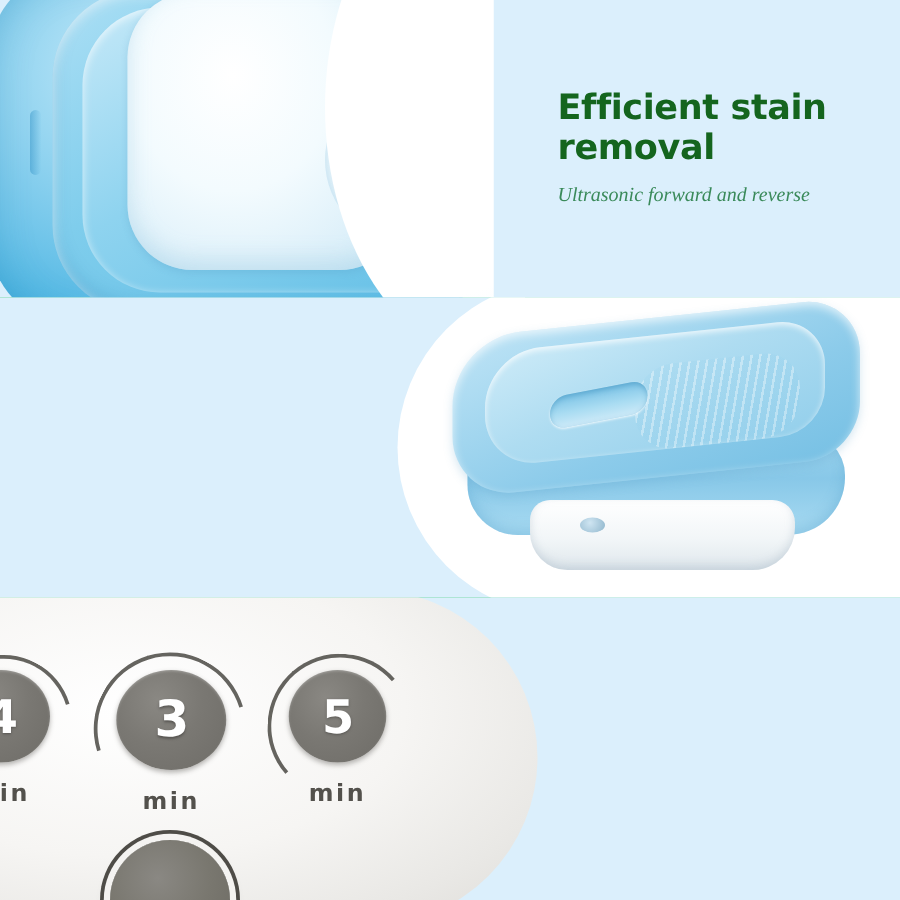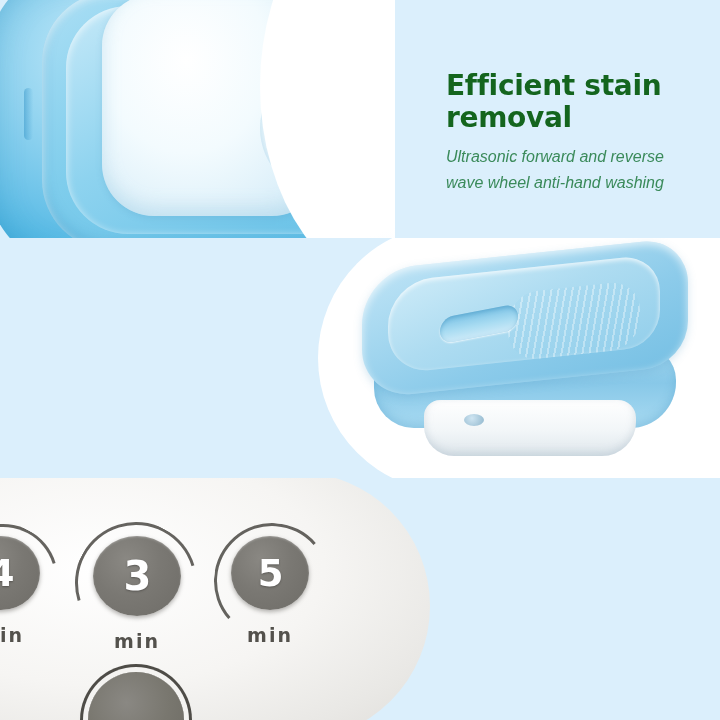--- a/index.html
+++ b/index.html
@@ -289,21 +289,21 @@
   .txt { position: absolute; }
   .head {
     color: #14651e;
     font-weight: bold;
     font-family: "DejaVu Sans", sans-serif;
     letter-spacing: -.3px;
   }
   .body {
     color: #3a8a5a;
     font-style: italic;
-    font-family: Liberation Sans, sans-serif;
+    font-family: Liberation Serif, serif;
   }
   .t1blk { left: 446px; top: 70px; width: 258px; }
   .t1blk .head { font-size: 28px; line-height: 1.16; }
   .t1blk .body { font-size: 16px; line-height: 1.62; margin-top: 9px; }
 </style>
 </head>
 <body>
 
 <div id="page">
 
@@ -326,21 +326,20 @@
         </div>
       </div>
       <div class="p1-sweep"></div>
     </div>
     <div class="p1-fadebar"></div>
 
     <div class="txt t1blk">
       <div class="head">Efficient stain removal</div>
       <div class="body">
         <div>Ultrasonic forward and reverse</div>
-        <div>wave wheel anti-hand washing</div>
       </div>
     </div>
   </div>
 
   <div class="panel2">
 
     <div class="p2-white"></div>
 
     <div class="mach">
       <div class="mach-skirt"></div>

